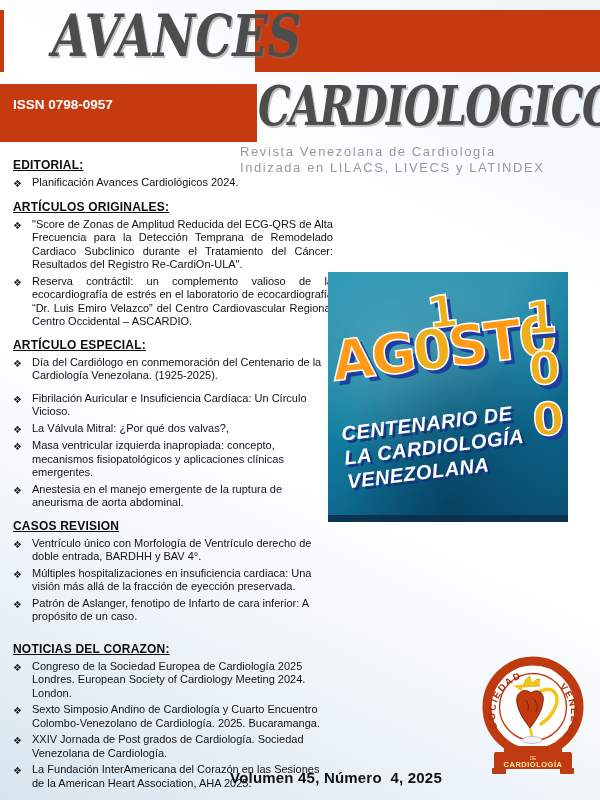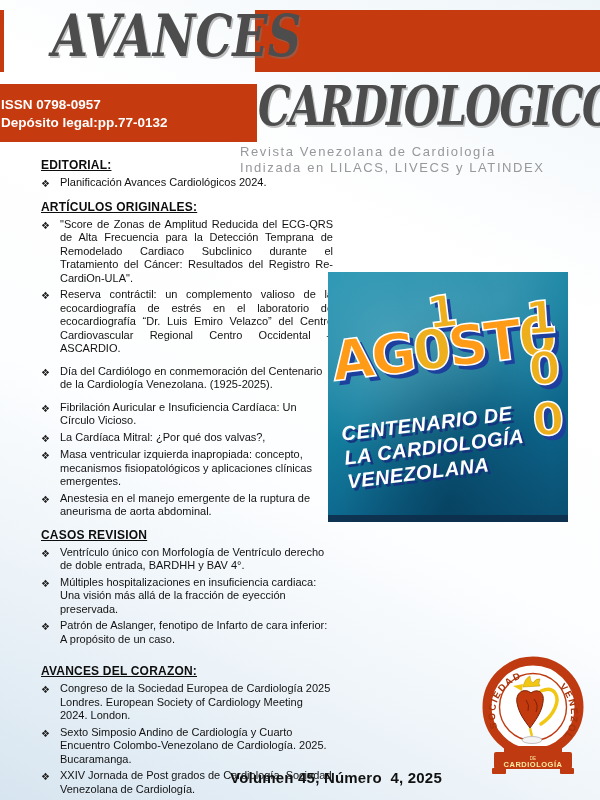--- a/index.html
+++ b/index.html
@@ -14,29 +14,29 @@
   .title{
     position:absolute;margin:0;color:#4d4d4d;font-family:"DejaVu Serif",serif;
     font-weight:bold;font-style:italic;white-space:nowrap;
     text-shadow:2px 2px 0 rgba(120,120,120,.45);transform-origin:left top;
   }
   .t1{left:52px;top:2px;font-size:58px;transform:scaleX(0.80);}
   .t2{left:258px;top:74px;font-size:54px;letter-spacing:-2px;transform:scaleX(0.76);}
   .red-left{
     position:absolute;left:0;top:84px;width:257px;height:58px;background:#c63a0f;
     color:#ffffff;font-weight:bold;font-size:13.5px;line-height:18px;
-    padding:12px 0 0 1px;box-sizing:border-box;
+    padding:12px 0 0 13px;box-sizing:border-box;
   }
   .subtitle{
     position:absolute;left:240px;top:144px;width:334px;text-align:left;
     color:#97989b;font-size:13px;letter-spacing:1.6px;line-height:16px;white-space:nowrap;
   }
   
   .toc{position:absolute;left:13px;top:158px;width:320px;color:#121212;}
-  .section{margin-top:9px;margin-left:28px;}
+  .section{margin-top:9px;}
   .section:first-child{margin-top:0;}
   .section:nth-child(6){margin-top:18px;}
   .sec-header{
     font-size:12px;font-weight:bold;text-decoration:underline;
     margin:0 0 4px 0;letter-spacing:.2px;color:#0d0d0d;
   }
   .item{display:flex;margin-bottom:3px;font-size:11px;line-height:13.5px;}
   .bullet{flex:none;width:19px;font-size:10px;padding-top:1px;color:#222;}
   .itext{flex:1;}
   .justify{text-align:justify;}
@@ -77,21 +77,20 @@
 </head>
 <body>
 
 <div class="page">
 
   <div class="red-sliver"></div>
   <div class="red-top"></div>
   <h1 class="title t1">AVANCES</h1>
   <div class="red-left">
     <div>ISSN 0798-0957</div>
-    <div>Depósito legal:pp.77-0132</div>
   </div>
   <h1 class="title t2">CARDIOLOGICOS</h1>
   <div class="subtitle">
     <div>Revista Venezolana de Cardiología</div>
     <div>Indizada en LILACS, LIVECS y LATINDEX</div>
   </div>
 
   <main class="toc" id="toc">
       <section class="section">
         <h2 class="sec-header">EDITORIAL:</h2>
@@ -105,33 +104,34 @@
         <div class="item">
           <span class="bullet">❖</span>
           <span class="itext justify">"Score de Zonas de Amplitud Reducida del ECG-QRS de Alta Frecuencia para la Detección Temprana de Remodelado Cardiaco Subclinico durante el Tratamiento del Cáncer: Resultados del Registro Re-CardiOn-ULA".</span>
         </div>
         <div class="item">
           <span class="bullet">❖</span>
           <span class="itext justify">Reserva contráctil: un complemento valioso de la ecocardiografía de estrés en el laboratorio de ecocardiografía “Dr. Luis Emiro Velazco” del Centro Cardiovascular Regional Centro Occidental – ASCARDIO.</span>
         </div>
       </section>
       <section class="section">
+        <h2 class="sec-header">ARTÍCULO ESPECIAL:</h2>
         <div class="item">
           <span class="bullet">❖</span>
           <span class="itext">Día del Cardiólogo en conmemoración del Centenario de la Cardiología Venezolana.  (1925-2025).</span>
         </div>
       </section>
       <section class="section">
         <div class="item">
           <span class="bullet">❖</span>
           <span class="itext">Fibrilación Auricular e Insuficiencia Cardíaca: Un Círculo Vicioso.</span>
         </div>
         <div class="item">
           <span class="bullet">❖</span>
-          <span class="itext">La Cardíaca Mitral: ¿Por qué dos valvas?,</span>
+          <span class="itext">La Válvula Mitral: ¿Por qué dos valvas?,</span>
         </div>
         <div class="item">
           <span class="bullet">❖</span>
           <span class="itext">Masa ventricular izquierda inapropiada: concepto, mecanismos fisiopatológicos y aplicaciones clínicas emergentes.</span>
         </div>
         <div class="item">
           <span class="bullet">❖</span>
           <span class="itext">Anestesia en el manejo emergente de la ruptura de aneurisma de aorta abdominal.</span>
         </div>
       </section>
@@ -144,21 +144,21 @@
         <div class="item">
           <span class="bullet">❖</span>
           <span class="itext">Múltiples hospitalizaciones en insuficiencia cardiaca: Una visión más allá de la fracción de eyección preservada.</span>
         </div>
         <div class="item">
           <span class="bullet">❖</span>
           <span class="itext">Patrón de Aslanger, fenotipo de Infarto de cara inferior: A propósito de un caso.</span>
         </div>
       </section>
       <section class="section">
-        <h2 class="sec-header">AVANCES DEL CORAZON:</h2>
+        <h2 class="sec-header">NOTICIAS DEL CORAZON:</h2>
         <div class="item">
           <span class="bullet">❖</span>
           <span class="itext">Congreso de la Sociedad Europea de Cardiología 2025 Londres. European Society of Cardiology Meeting 2024. London.</span>
         </div>
         <div class="item">
           <span class="bullet">❖</span>
           <span class="itext">Sexto Simposio Andino de Cardiología y Cuarto Encuentro Colombo-Venezolano de Cardiología. 2025. Bucaramanga.</span>
         </div>
         <div class="item">
           <span class="bullet">❖</span>

